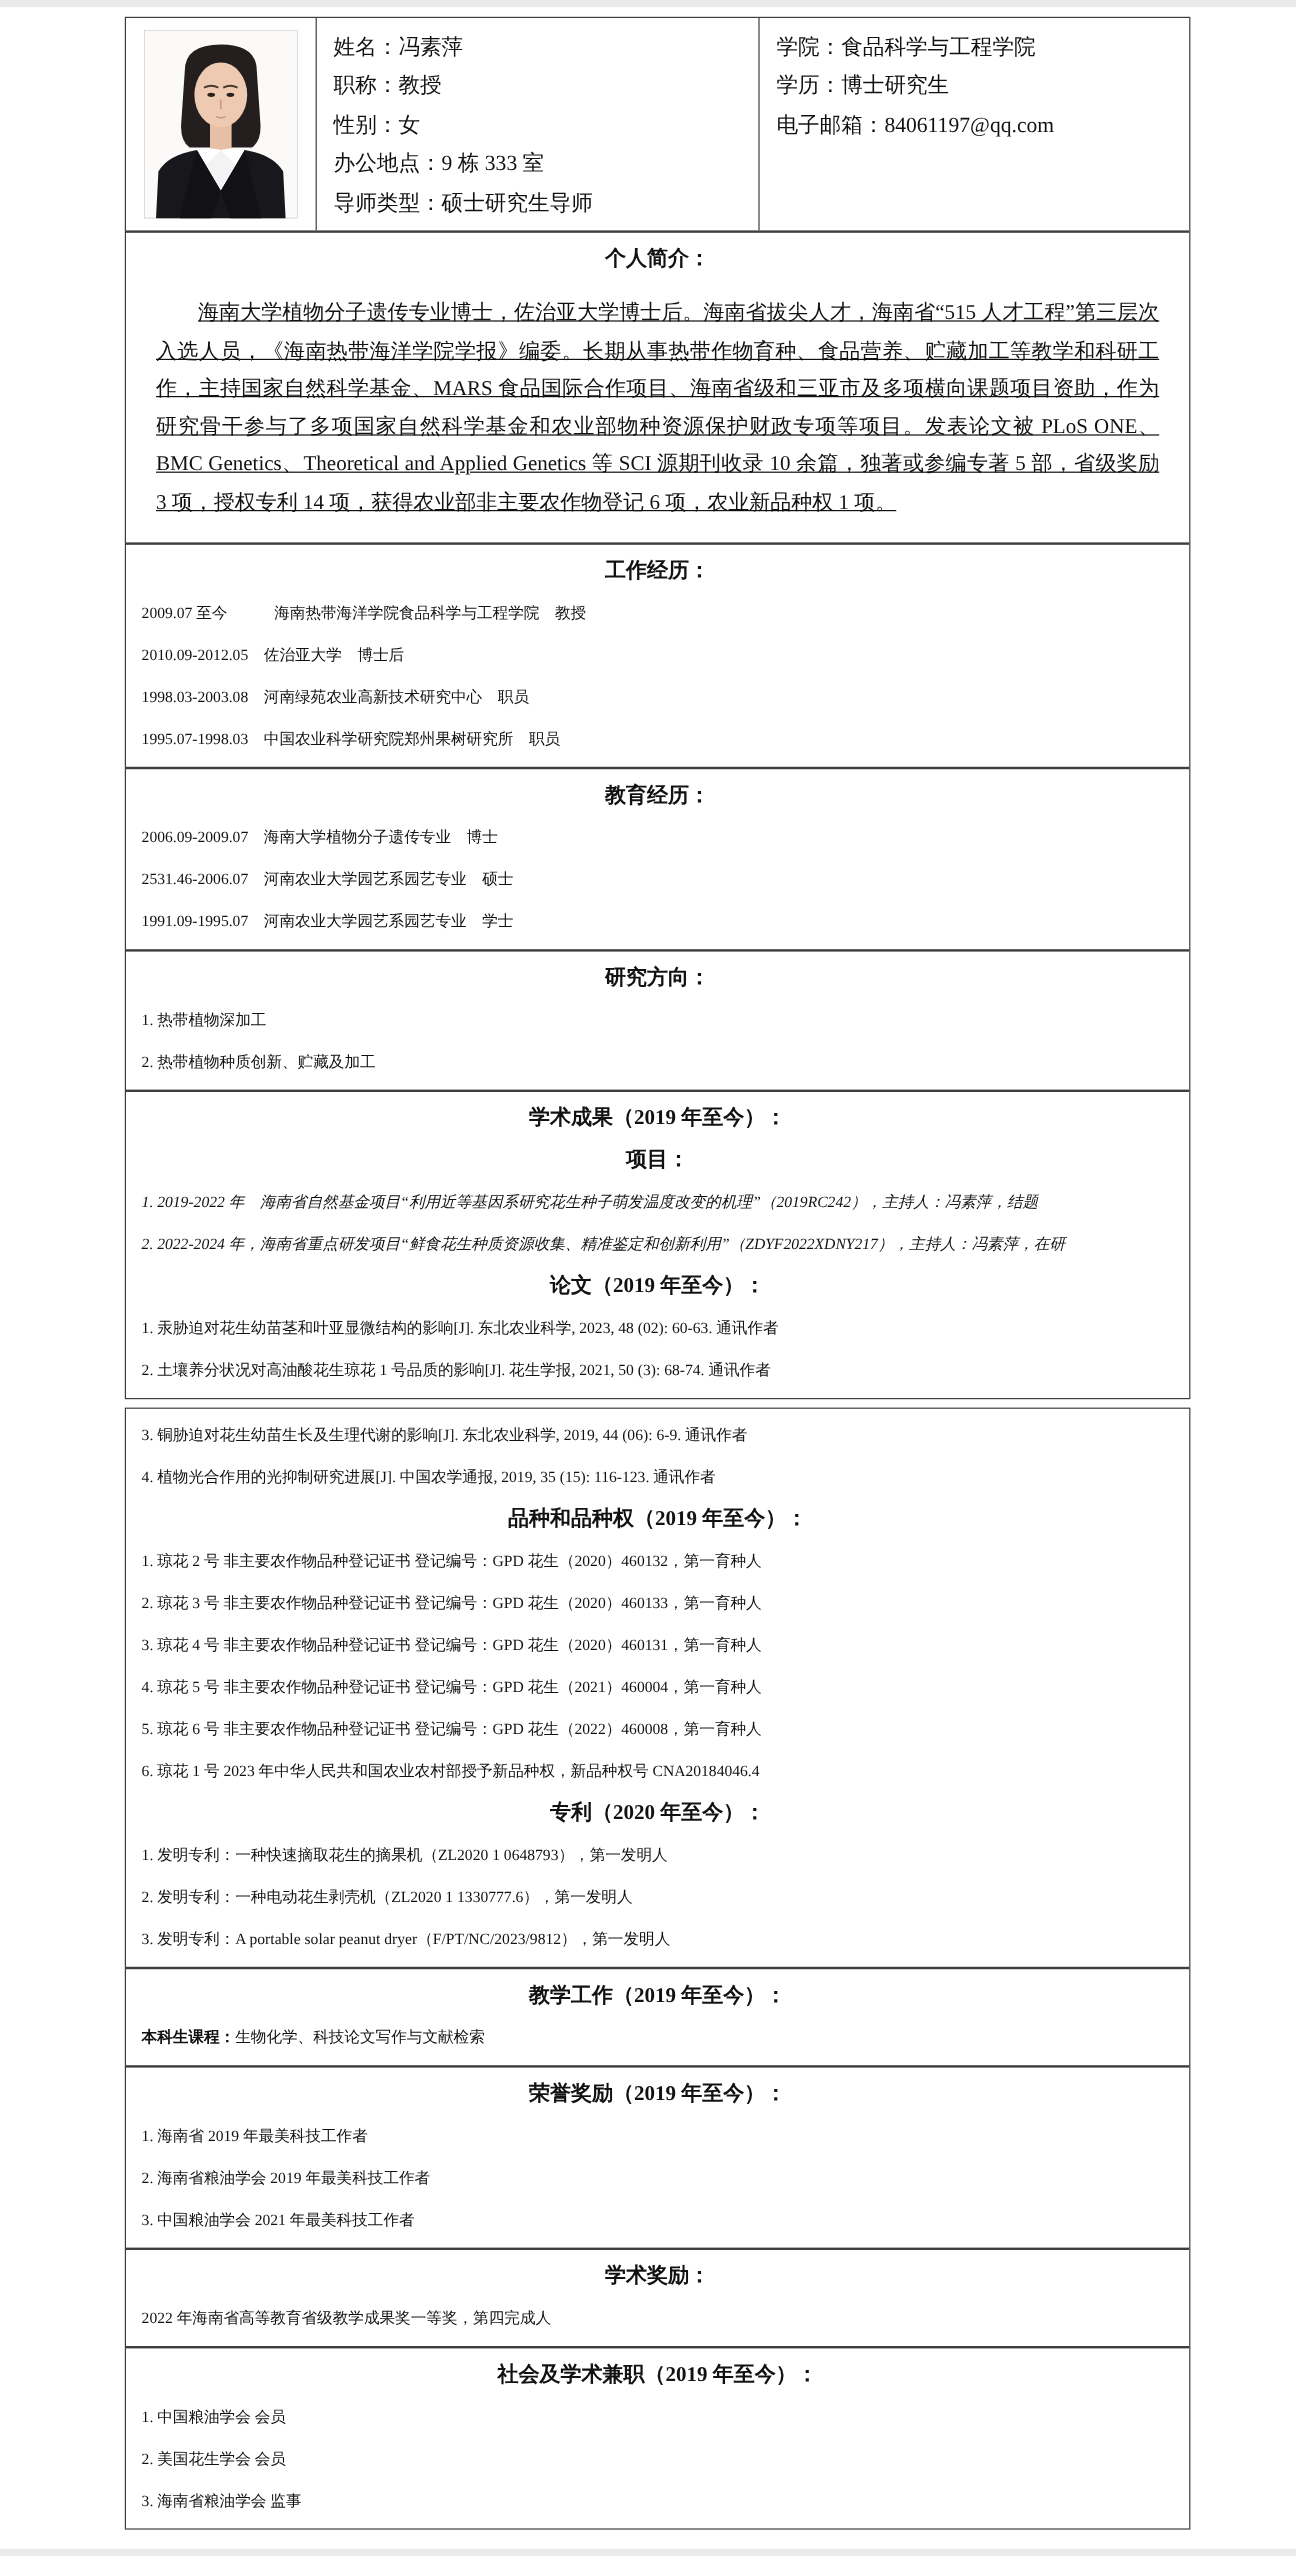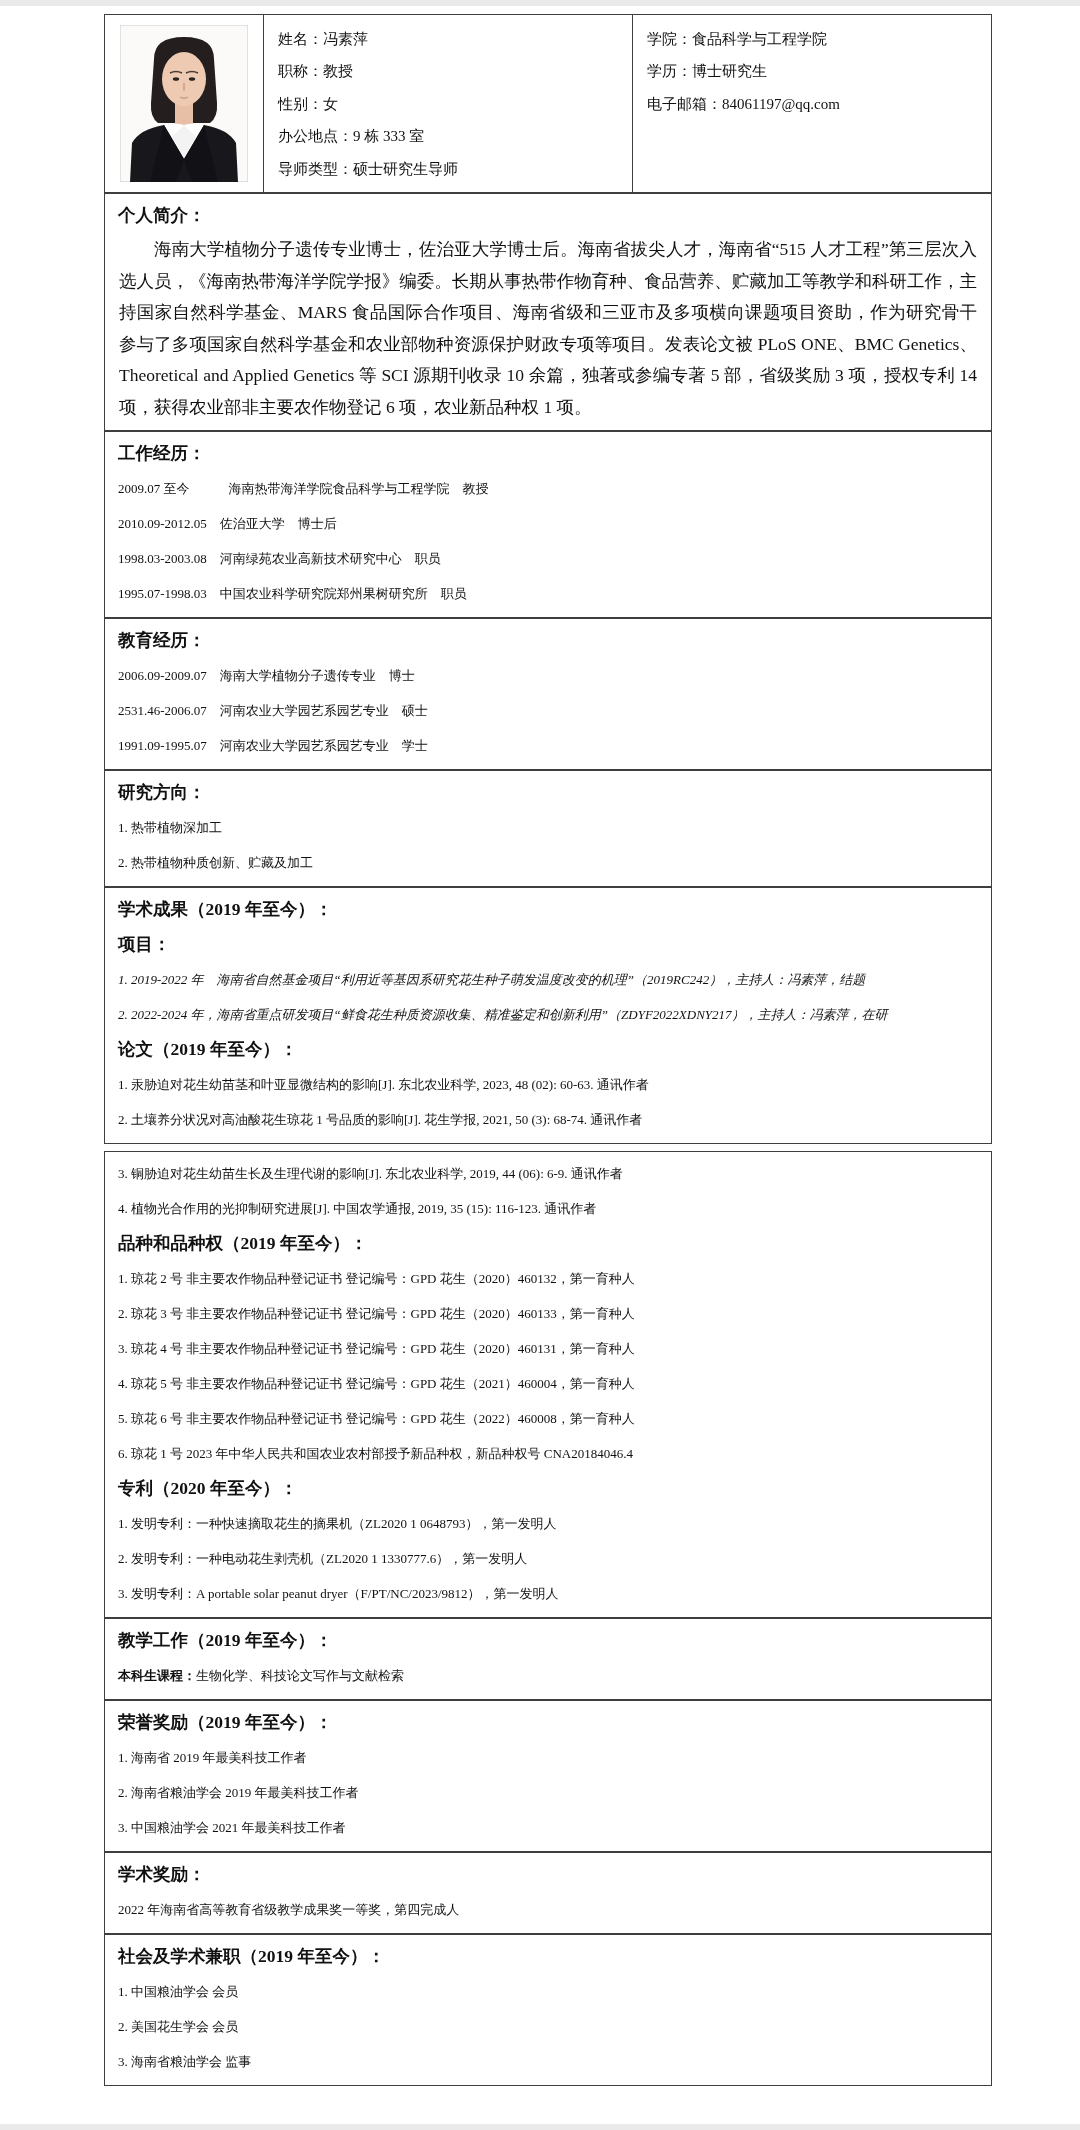--- a/index.html
+++ b/index.html
@@ -11,29 +11,29 @@
   .edge{position:absolute;left:0;right:0;height:6px;background:#eaeaea;}
   .edge.top{top:0;} .edge.bottom{bottom:0;}
   .page{position:absolute;top:14px;left:104px;width:888px;}
   .tbl{border:1.6px solid #3e3e3e;background:#fff;}
   .tbl2{margin-top:7px;}
   
   .hdr{display:flex;align-items:stretch;}
   .photo-cell{width:158px;border-right:1.6px solid #3e3e3e;display:flex;align-items:center;justify-content:center;padding:10px 0;}
   .fcol{width:368px;padding:8px 0 7px 14px;box-sizing:border-box;}
   .fcol2{flex:1;border-left:1.6px solid #3e3e3e;}
-  .frow{line-height:32.4px;font-size:15px;white-space:nowrap;}
+  .frow{line-height:32.4px;font-size:18px;white-space:nowrap;}
   
   .sec{border-top:2px solid #3e3e3e;padding:4px 13px 6px 13px;}
   .sec.first{border-top:none;}
-  .h{font-weight:bold;font-size:17.5px;line-height:35px;}
+  .h{font-weight:bold;font-size:17.5px;line-height:35px;text-align:center;}
   .hspan{font-weight:bold;}
   .line{font-size:13px;line-height:35px;}
   .just{text-align:justify;font-style:italic;}
-  .para{margin:1px;font-size:17.5px;line-height:31.5px;text-align:justify;text-indent:2em;}
+  .para{margin:12px;font-size:17.5px;line-height:31.5px;text-align:justify;text-indent:2em;text-decoration:underline;}
 </style>
 </head>
 <body>
 
 <div class="edge top"></div>
 <div class="edge bottom"></div>
 
 <div class="page">
 
   <div class="tbl">

